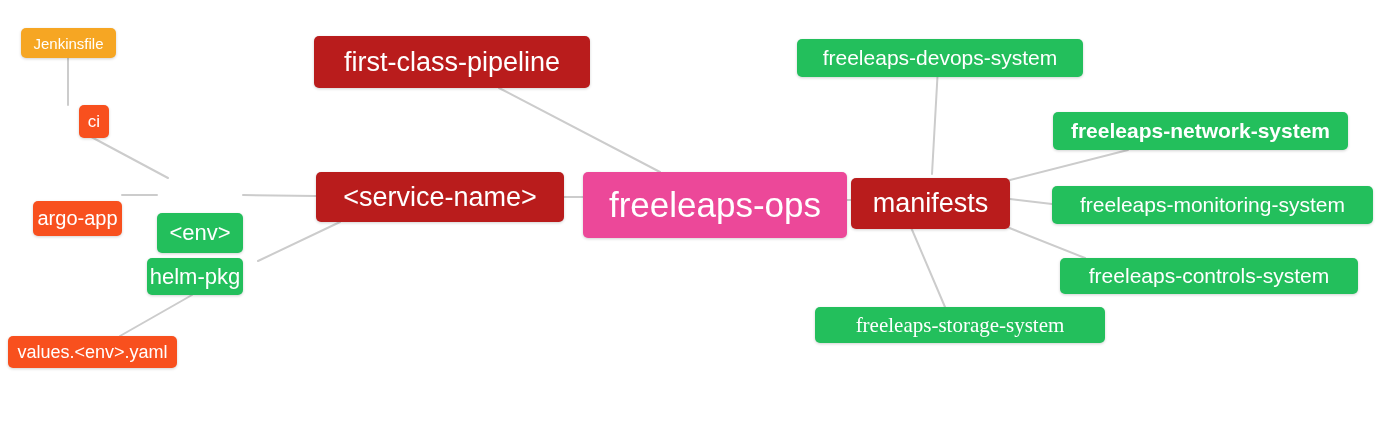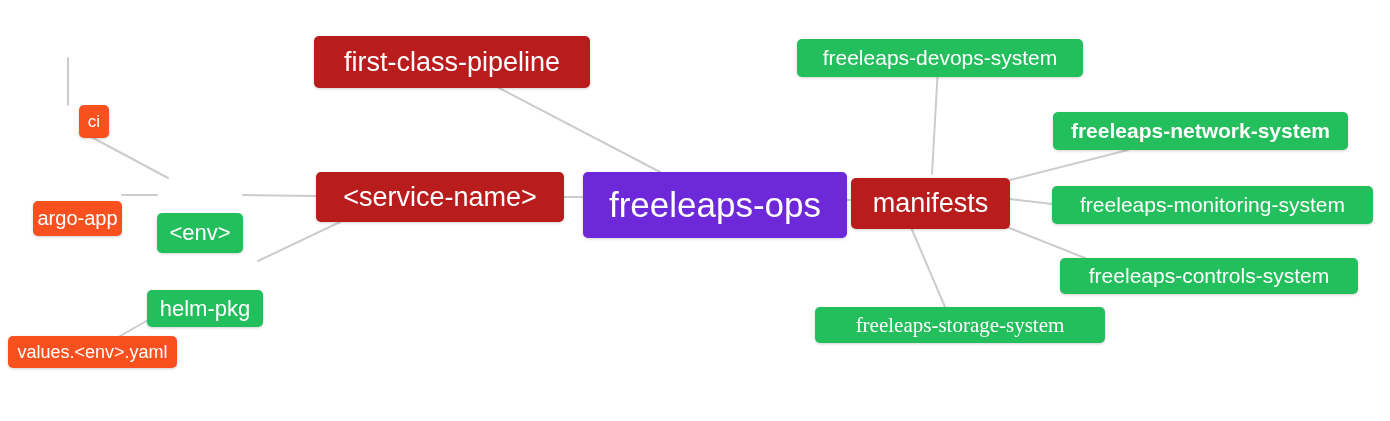--- a/index.html
+++ b/index.html
@@ -35,21 +35,21 @@
     border-radius: 5px;
     box-shadow: 0 1px 3px rgba(0,0,0,0.18);
     white-space: nowrap;
     cursor: default;
     box-sizing: border-box;
   }
   .node.blue   { background: #b91c1c; }
   .node.green  { background: #23bf5c; }
   .node.red    { background: #f8501e; }
   .node.orange { background: #f6a623; }
-  .node.dark   { background: #6d28d9; }
+  .node.dark   { background: #ec4899; }
 </style>
 </head>
 <body>
 
 <div class="canvas">
 
   <svg class="edges" viewBox="0 0 1390 421" xmlns="http://www.w3.org/2000/svg">
     <line x1="68" y1="58" x2="68" y2="105"></line>
     <line x1="82" y1="132" x2="168" y2="178"></line>
     <line x1="122" y1="195" x2="157" y2="195"></line>
@@ -59,28 +59,29 @@
     <line x1="499" y1="88" x2="660" y2="172"></line>
     <line x1="564" y1="197" x2="583" y2="197"></line>
     <line x1="847" y1="200" x2="851" y2="200"></line>
     <line x1="938" y1="67" x2="932" y2="174"></line>
     <line x1="1010" y1="180" x2="1128" y2="150"></line>
     <line x1="1010" y1="199" x2="1052" y2="204"></line>
     <line x1="1002" y1="225" x2="1085" y2="258"></line>
     <line x1="910" y1="225" x2="945" y2="307"></line>
   </svg>
 
+  <div class="node orange" style="left:21px; top:28px; width:95px; height:30px; font-size:15px;">Jenkinsfile</div>
 
   <div class="node red" style="left:54px; top:105px; width:30px; height:33px; font-size:17px;margin-left:25px;">ci</div>
 
   <div class="node red" style="left:33px; top:177px; width:89px; height:35px; font-size:20px;margin-top:24px;">argo-app</div>
 
   <div class="node green" style="left:157px; top:175px; width:86px; height:40px; font-size:22px;margin-top:38px;">&lt;env&gt;</div>
 
-  <div class="node green" style="left:147px; top:258px; width:116px; height:37px; font-size:22px;margin-top:32px;">helm-pkg</div>
+  <div class="node green" style="left:147px; top:258px; width:96px; height:37px; font-size:22px;">helm-pkg</div>
 
   <div class="node red" style="left:8px; top:336px; width:169px; height:32px; font-size:18px;">values.&lt;env&gt;.yaml</div>
 
   <div class="node blue" style="left:314px; top:36px; width:276px; height:52px; font-size:27px;">first-class-pipeline</div>
 
   <div class="node blue" style="left:316px; top:172px; width:248px; height:50px; font-size:27px;">&lt;service-name&gt;</div>
 
   <div class="node dark" style="left:583px; top:172px; width:264px; height:66px; font-size:35px;">freeleaps-ops</div>
 
   <div class="node blue" style="left:851px; top:178px; width:159px; height:51px; font-size:27px;">manifests</div>

